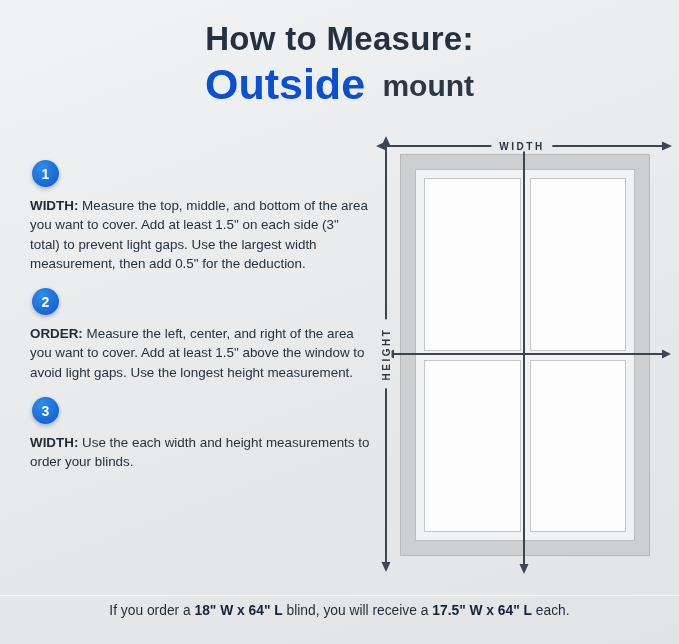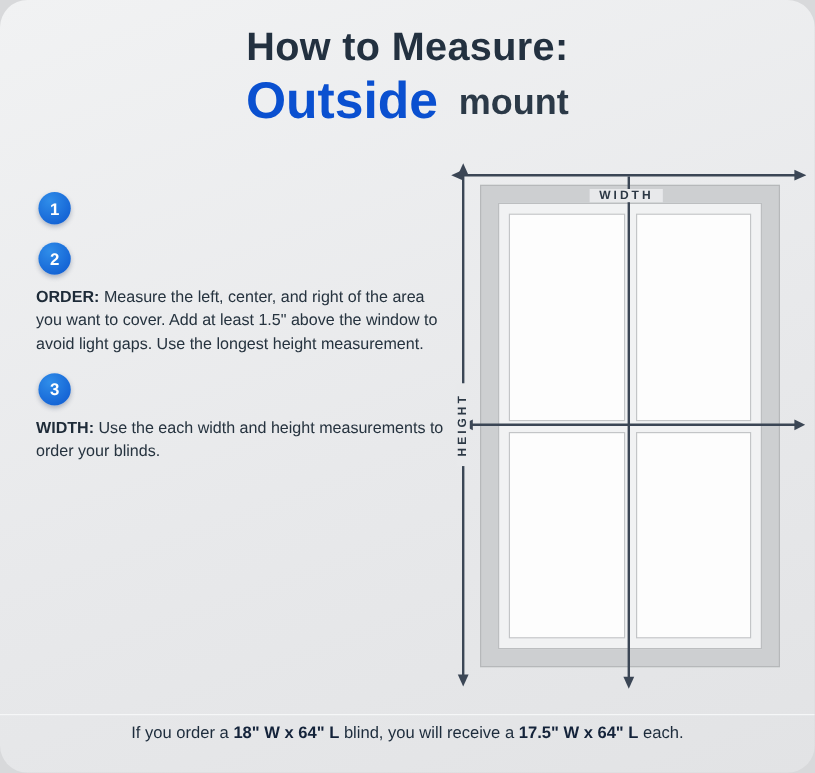--- a/index.html
+++ b/index.html
@@ -1,21 +1,20 @@
 <!DOCTYPE html>
 <html><head>
 <meta charset="utf-8">
 <style>
   * { box-sizing: border-box; }
   body { margin:0; background:#d8d9db; }
   .page {
     position:relative; width:679px; height:644px; overflow:hidden;
     background:linear-gradient(160deg,#f1f2f3 0%, #e8e9eb 55%, #e2e3e5 100%);
     font-family:"Liberation Sans", sans-serif;
-    border-radius:23px;
   }
 
   
   .header { position:absolute; top:20px; left:0; right:0; text-align:center; }
   .title-line1 { margin:0; font-size:33px; font-weight:700; color:#233140; letter-spacing:.3px; }
   .title-line2 { margin-top:2px; font-size:30px; font-weight:700; color:#2b3947; }
   .title-accent { font-size:43px; font-weight:800; color:#0a50d0; margin-right:9px; vertical-align:-3px; }
 
   
   .steps { position:absolute; left:30px; top:160px; width:340px; }
@@ -41,21 +40,21 @@
   .panes {
     position:absolute; inset:8px; display:grid;
     grid-template-columns:1fr 1fr; grid-template-rows:1fr 1fr; gap:9px;
   }
   .pane { background:#fdfdfd; border:1px solid #c3c5c7; }
   .overlay { position:absolute; left:0; top:0; width:300px; height:445px; }
   .measure-label {
     position:absolute; background:#e8e9eb; padding:0 8px;
     font-size:10px; font-weight:700; letter-spacing:2.5px; color:#2c3845; white-space:nowrap;
   }
-  .width-label { left:50%; top:31px; transform:translate(-50%,-50%); }
+  .width-label { left:50%; top:14px; transform:translate(-50%,-50%); }
   .height-label { left:14px; top:222px; transform:translate(-50%,-50%) rotate(-90deg); }
 
   
   .example {
     position:absolute; left:0; right:0; top:595px; text-align:center;
     padding-top:7px; border-top:1px solid #f6f7f8;
   }
   .example-heading { font-size:15px; font-weight:700; letter-spacing:1px; color:#14243c; margin-bottom:5px; }
   .example-line { margin:0; font-size:13.8px; color:#1d2c3c; }
   .example-line strong { font-weight:700; color:#14233a; }
@@ -67,20 +66,21 @@
 
   <div class="header">
     <div class="title-line1">How to Measure:</div>
     <div class="title-line2"><span class="title-accent">Outside</span><span> mount</span></div>
   </div>
 
   <div class="steps">
 
     <div class="step">
       <div class="badge">1</div>
+      <p><strong>WIDTH:</strong> <span>Measure the top, middle, and bottom of the area you want to cover. Add at least 1.5" on each side (3" total) to prevent light gaps. Use the largest width measurement, then add 0.5" for the deduction.</span></p>
     </div>
 
     <div class="step">
       <div class="badge">2</div>
       <p><strong>ORDER:</strong> <span>Measure the left, center, and right of the area you want to cover. Add at least 1.5" above the window to avoid light gaps. Use the longest height measurement.</span></p>
     </div>
 
     <div class="step">
       <div class="badge">3</div>
       <p><strong>WIDTH:</strong> <span>Use the each width and height measurements to order your blinds.</span></p>

